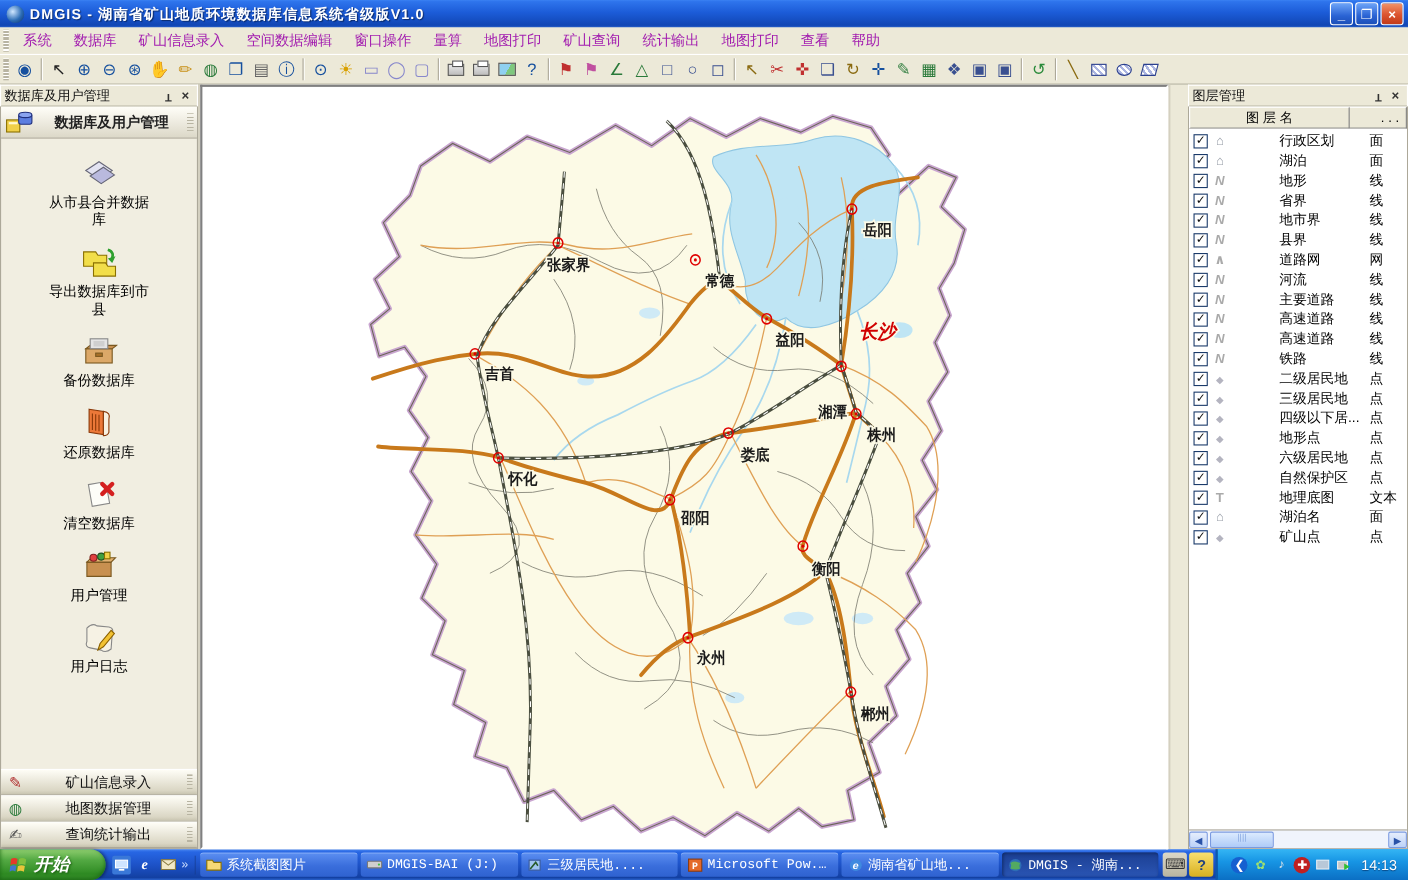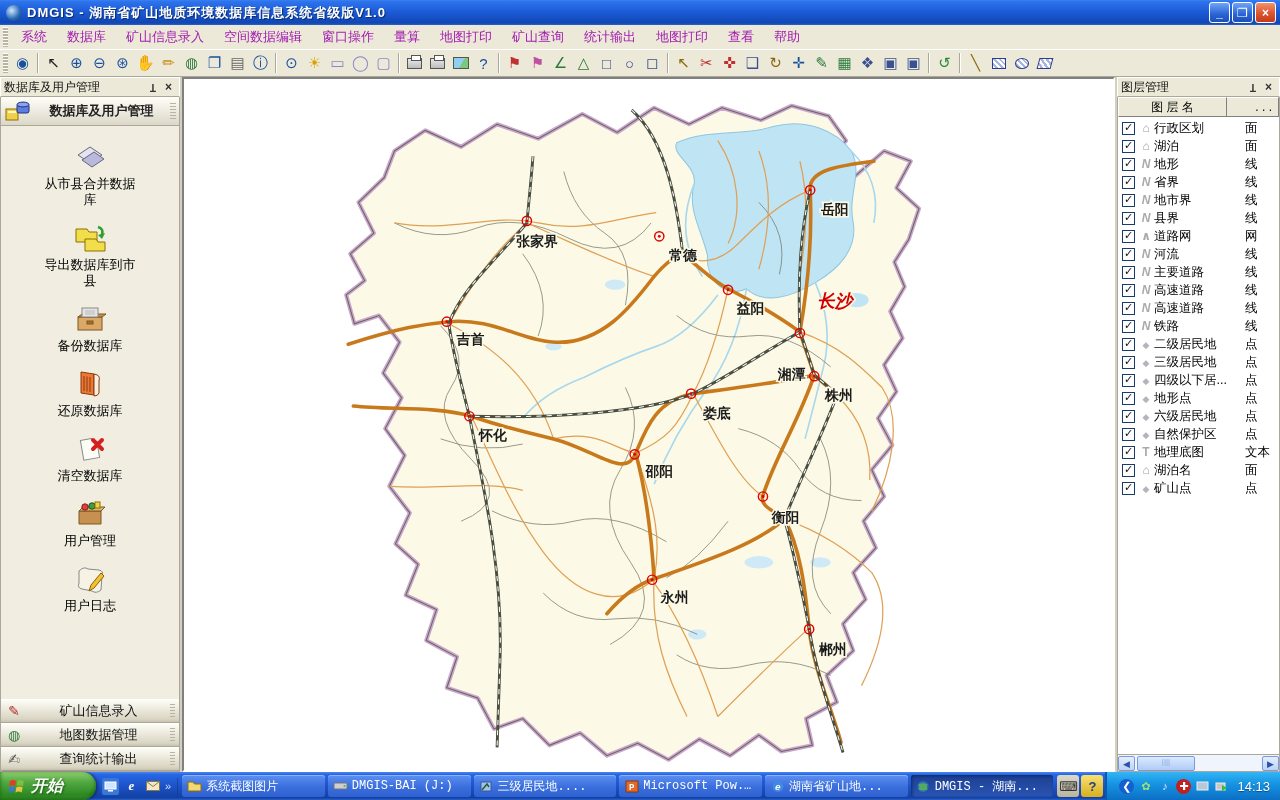--- a/index.html
+++ b/index.html
@@ -52,36 +52,36 @@
   .lp-section{height:24px;display:flex;align-items:center;background:linear-gradient(180deg,#fefdf6,#dad6c4 85%,#c8c4b0);border-top:1px solid #fff;border-bottom:1px solid #aca899;font-size:13px;color:#111;cursor:pointer;}
   .lp-section .sicon{width:26px;text-align:center;font-size:14px;flex:0 0 auto;}
   .lp-section .stext{flex:1;text-align:center;}
   .lp-section .hgrip{width:5px;height:14px;margin-right:4px;background:repeating-linear-gradient(180deg,#b8b4a2 0 1px,transparent 1px 3px);}
 
   
   .maparea{flex:1;min-width:0;background:#fff;border:2px solid;border-color:#808080 #fff #fff #808080;position:relative;overflow:hidden;}
   .maparea svg{display:block;width:100%;height:100%;}
 
   
-  .rpanel{width:165px;flex:0 0 auto;display:flex;flex-direction:column;border-left:2px solid #d4d0c0;}
+  .rpanel{width:218px;flex:0 0 auto;display:flex;flex-direction:column;border-left:2px solid #d4d0c0;padding-left:16px;}
   .rpanel-body{flex:1;display:flex;flex-direction:column;border:1px solid #aca899;border-top:none;background:#fff;min-height:0;}
   .layer-colhead{height:20px;flex:0 0 auto;display:flex;background:#ECE9D8;font-size:12px;}
   .layer-colhead .c1{flex:1;text-align:center;border:1px solid;border-color:#fff #808080 #808080 #fff;line-height:18px;}
   .layer-colhead .c2{width:52px;text-align:right;padding-right:6px;border:1px solid;border-color:#fff #808080 #808080 #fff;border-left:none;line-height:18px;}
   .layer-rows{flex:1;overflow:hidden;background:#fff;padding-top:2px;}
   .layer-row{height:18px;display:flex;align-items:center;font-size:12.5px;color:#000;padding-left:4px;}
   .cb{width:13px;height:13px;border:1px solid #1a3a6a;background:#fff;flex:0 0 auto;position:relative;margin-right:3px;}
   .cb::before{content:"✓";position:absolute;left:1px;top:-2px;font-size:11px;font-weight:bold;color:#111;}
   .licon{width:16px;flex:0 0 auto;text-align:center;font-size:12px;}
   .icon-polygon::before{content:"⌂";color:#9aa0aa;font-weight:bold;}
   .icon-line::before{content:"N";color:#aaa;font-style:italic;font-weight:bold;}
   .icon-net::before{content:"∧";color:#aaa;font-weight:bold;}
   .icon-point::before{content:"◆";color:#b4b4c0;font-size:9px;}
   .icon-text::before{content:"T";color:#aaa;font-weight:bold;}
-  .lname{flex:1;white-space:nowrap;overflow:hidden;}
+  .lname{flex:1;white-space:nowrap;overflow:hidden;margin-left:46px;}
   .ltype{width:40px;text-align:left;padding-left:6px;flex:0 0 auto;}
   .hscroll{height:17px;flex:0 0 auto;display:flex;align-items:center;background:#f0f4fc;border-top:1px solid #aca899;}
   .hs-btn{width:17px;height:15px;border:1px solid #7a9ae0;border-radius:2px;background:linear-gradient(180deg,#e6eefc,#bcd2f8);color:#2a52a8;font-size:9px;text-align:center;line-height:14px;}
   .hs-thumb{width:58px;height:15px;margin-left:2px;border:1px solid #7a9ae0;border-radius:2px;background:linear-gradient(180deg,#dcebfe,#aecbf8);position:relative;}
   .hs-thumb::before{content:"||||";position:absolute;left:50%;transform:translateX(-50%);font-size:8px;color:#89a9e2;}
   .hs-spacer{flex:1;}
 
   
   .statusbar{height:22px;flex:0 0 auto;background:#ECE9D8;display:flex;align-items:stretch;font-size:12.5px;color:#000;border-top:1px solid #fff;}
   .sb-ready{width:332px;padding:3px 6px;}

